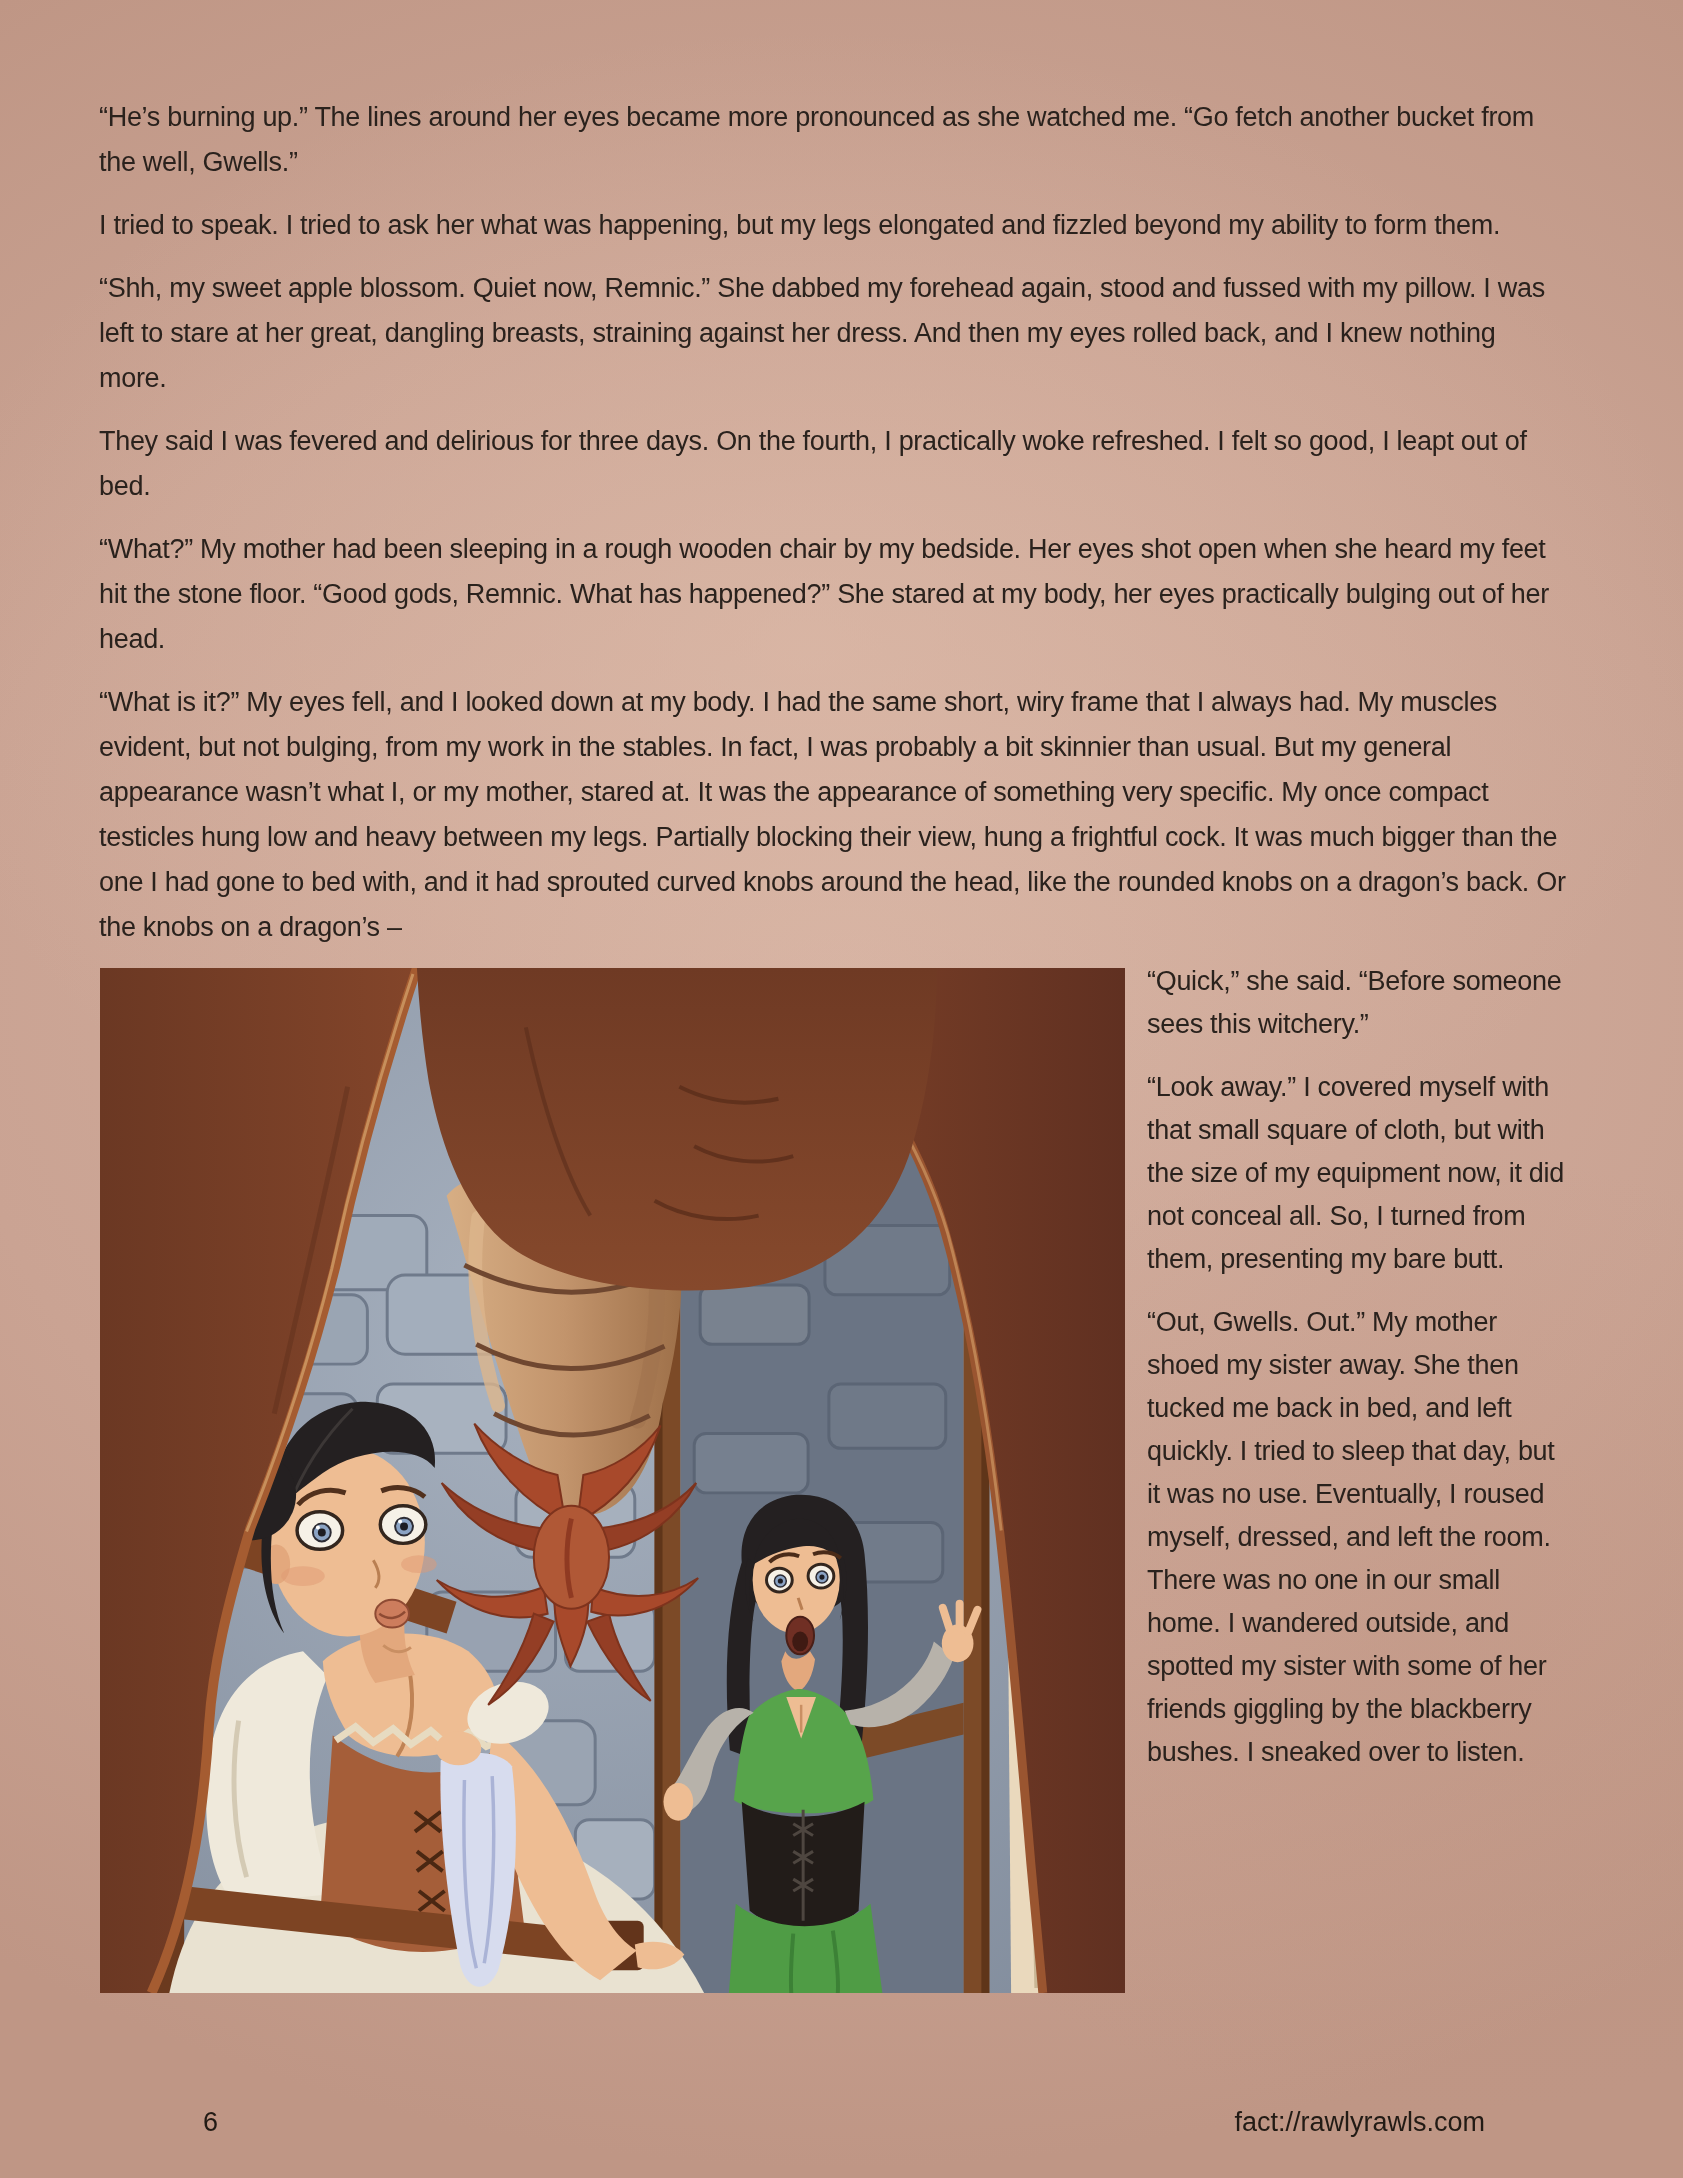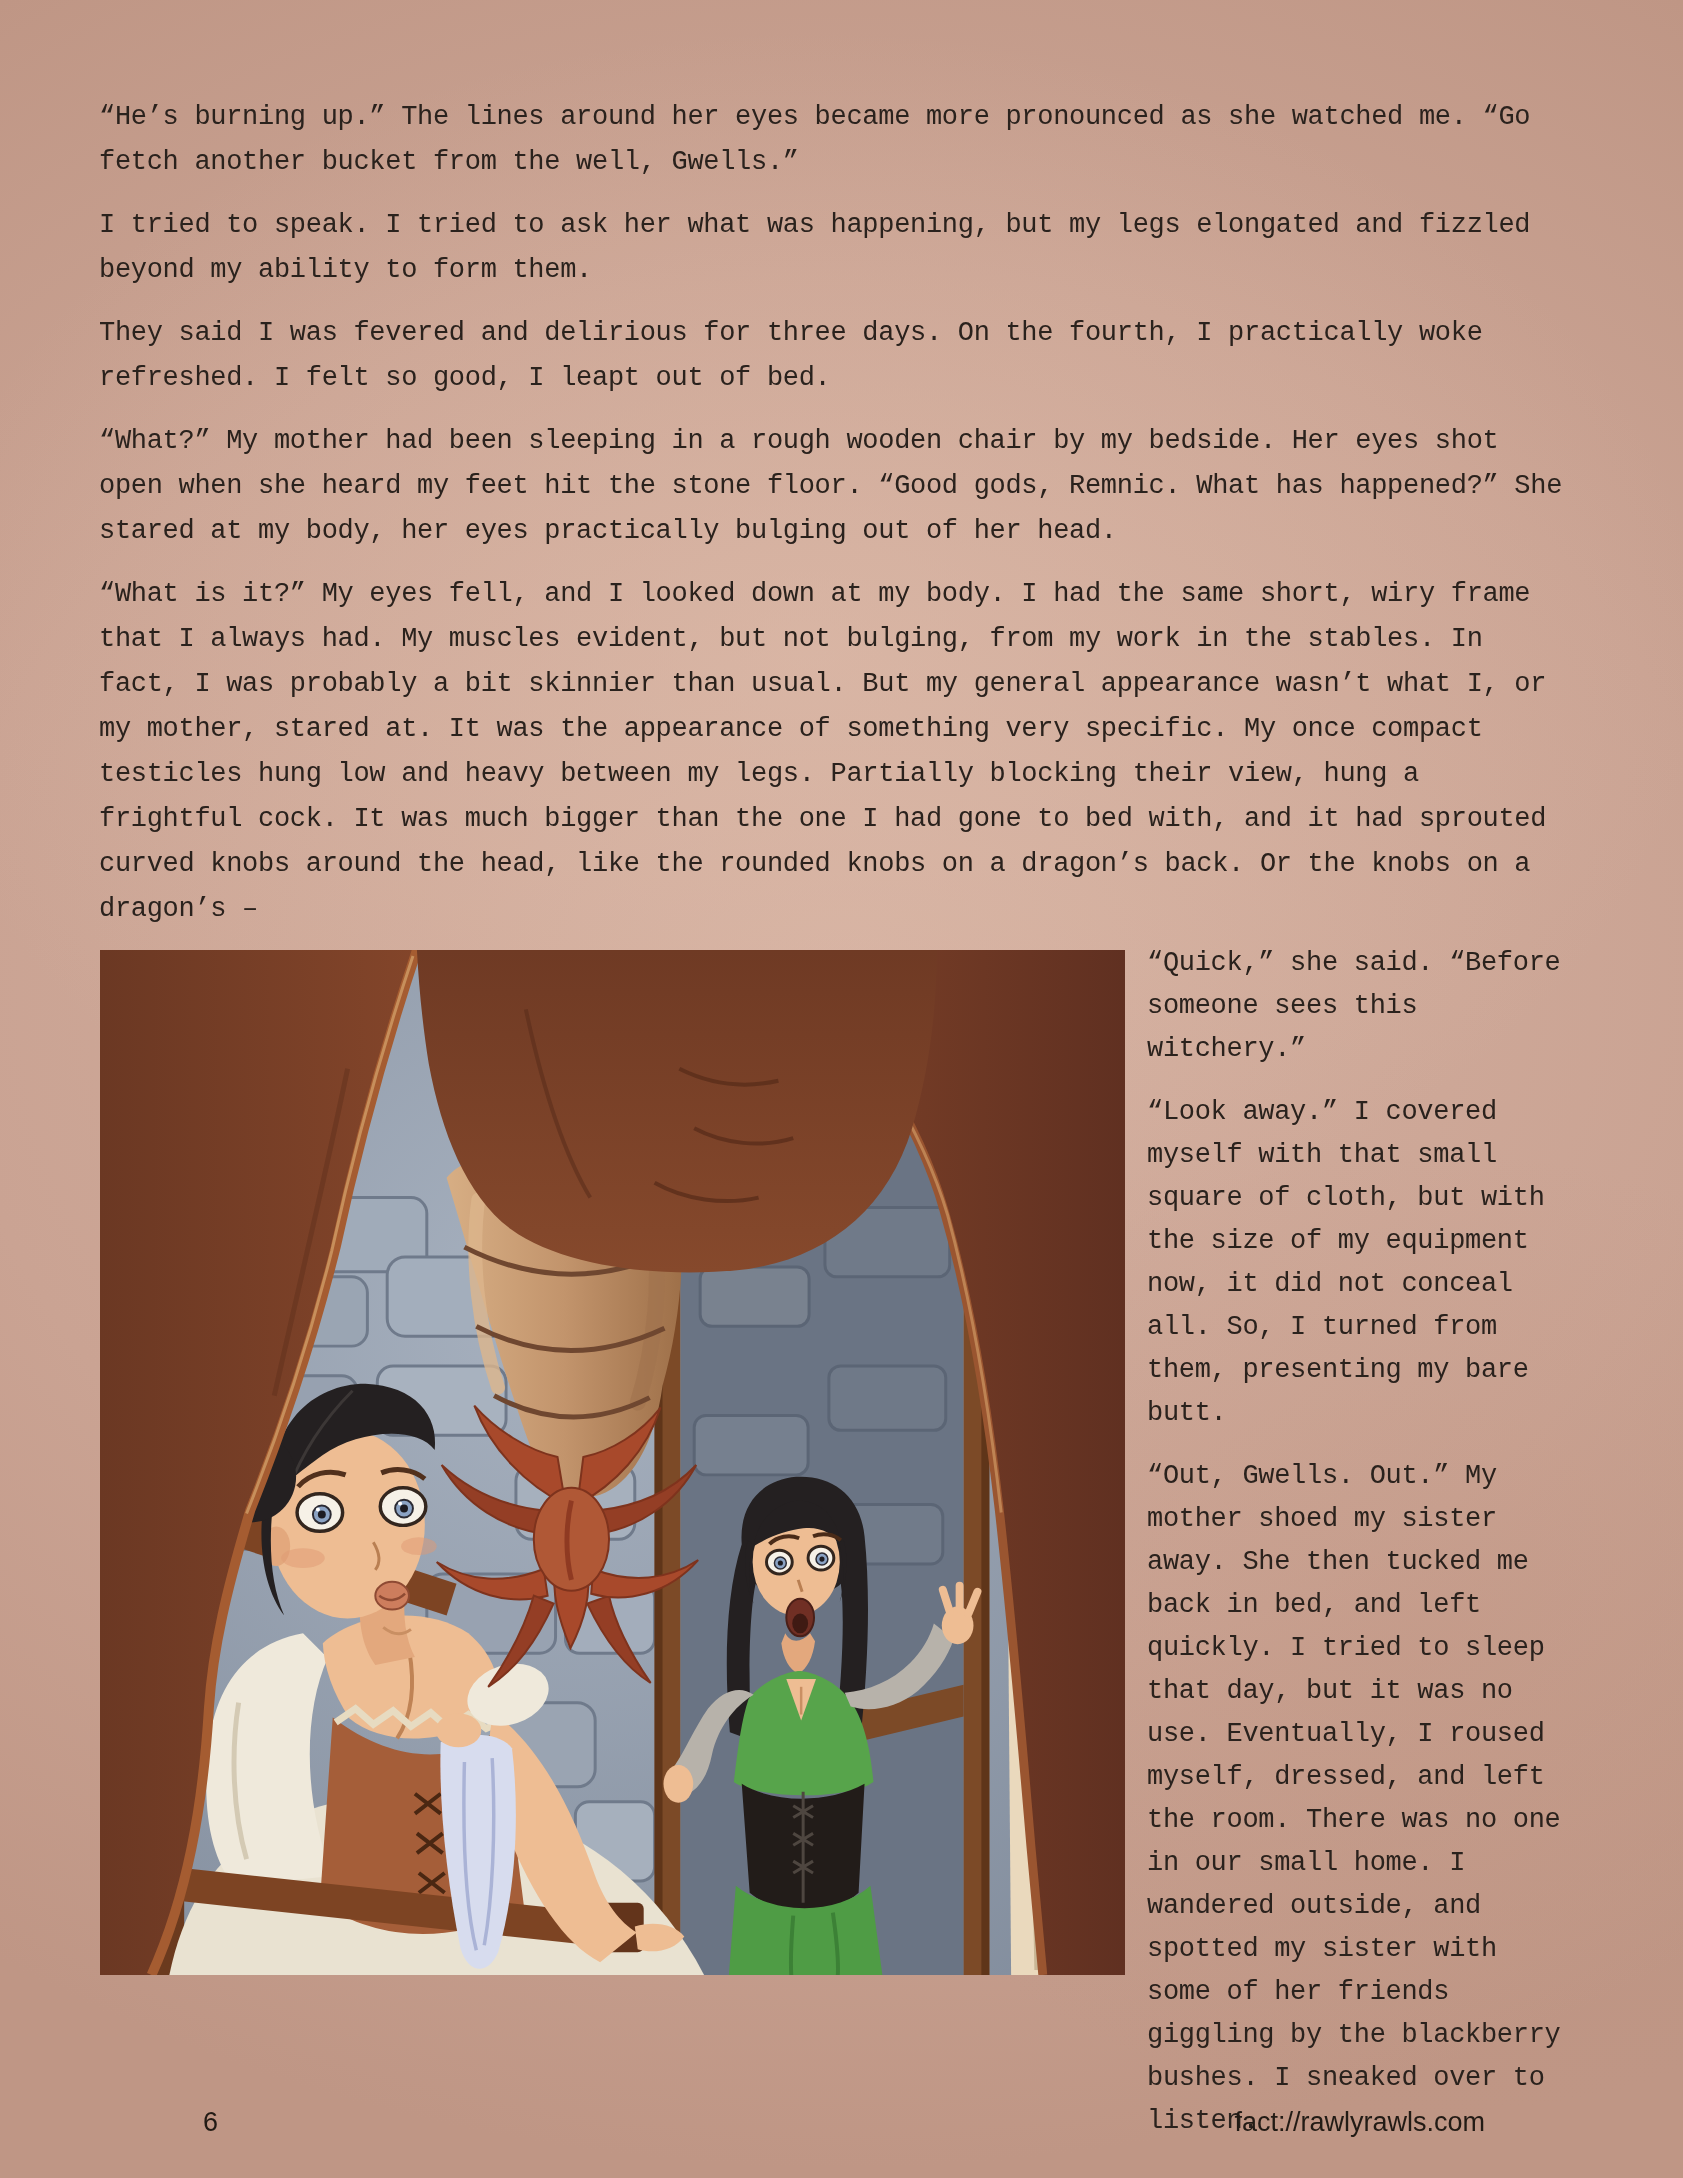--- a/index.html
+++ b/index.html
@@ -18,21 +18,20 @@
     position:absolute;
     left:99px; top:95px;
     width:1470px;
   }
   .content p{
     margin:0 0 18px 0;
     font-size:27px;
     line-height:45px;
     letter-spacing:-0.3px;
     color:#2a221d;
-    font-family:Liberation Mono, monospace;
   }
   .media-row{
     display:flex;
     align-items:flex-start;
     margin-top:4px;
     justify-content:center;
   }
   .illustration{
     margin:0; padding:0;
     width:1025px; height:1025px;
@@ -61,20 +60,21 @@
   .site-url{position:absolute;right:198px;top:0;text-decoration:none;color:#221b15;}
 </style>
 </head>
 <body>
 
 <div class="page">
 
   <main class="content">
     <p>“He’s burning up.” The lines around her eyes became more pronounced as she watched me. “Go fetch another bucket from the well, Gwells.”</p>
     <p>I tried to speak. I tried to ask her what was happening, but my legs elongated and fizzled beyond my ability to form them.</p>
+    <p>“Shh, my sweet apple blossom. Quiet now, Remnic.” She dabbed my forehead again, stood and fussed with my pillow. I was left to stare at her great, dangling breasts, straining against her dress. And then my eyes rolled back, and I knew nothing more.</p>
     <p>They said I was fevered and delirious for three days. On the fourth, I practically woke refreshed. I felt so good, I leapt out of bed.</p>
     <p>“What?” My mother had been sleeping in a rough wooden chair by my bedside. Her eyes shot open when she heard my feet hit the stone floor. “Good gods, Remnic. What has happened?” She stared at my body, her eyes practically bulging out of her head.</p>
     <p>“What is it?” My eyes fell, and I looked down at my body. I had the same short, wiry frame that I always had. My muscles evident, but not bulging, from my work in the stables. In fact, I was probably a bit skinnier than usual. But my general appearance wasn’t what I, or my mother, stared at. It was the appearance of something very specific. My once compact testicles hung low and heavy between my legs. Partially blocking their view, hung a frightful cock. It was much bigger than the one I had gone to bed with, and it had sprouted curved knobs around the head, like the rounded knobs on a dragon’s back. Or the knobs on a dragon’s –</p>
 
     <div class="media-row">
 
       <figure class="illustration">
         <svg viewBox="0 0 1035 1035" xmlns="http://www.w3.org/2000/svg">
           <defs>
             <linearGradient id="gradLegL" x1="0" y1="0" x2="1" y2="0">

